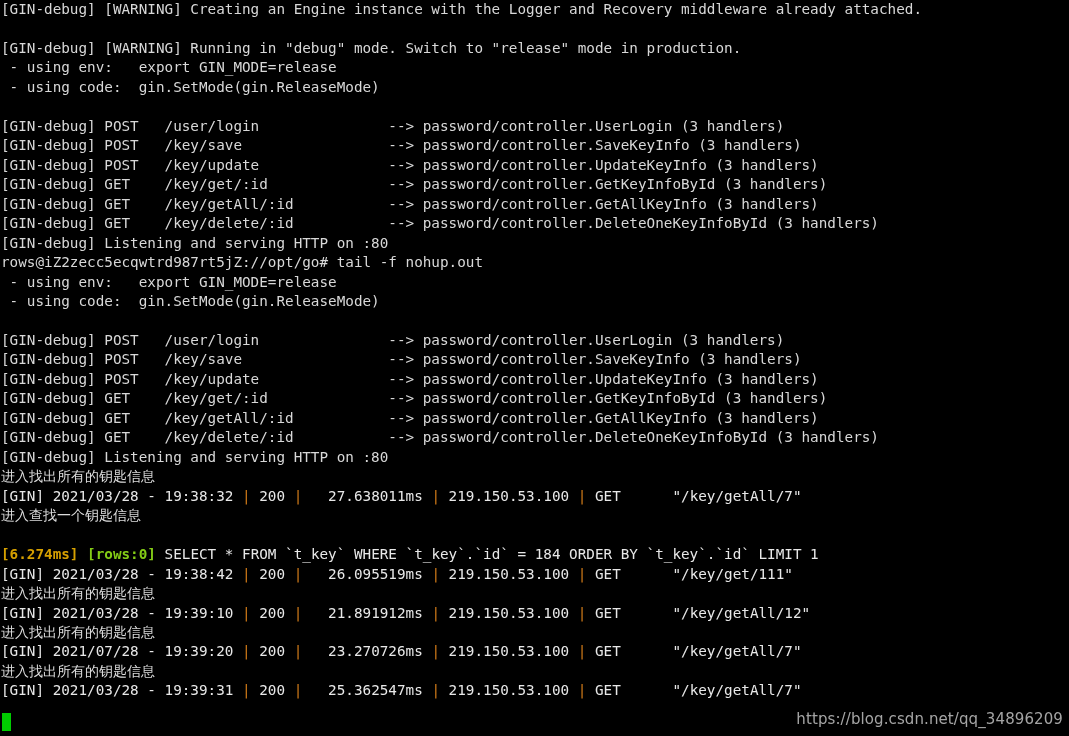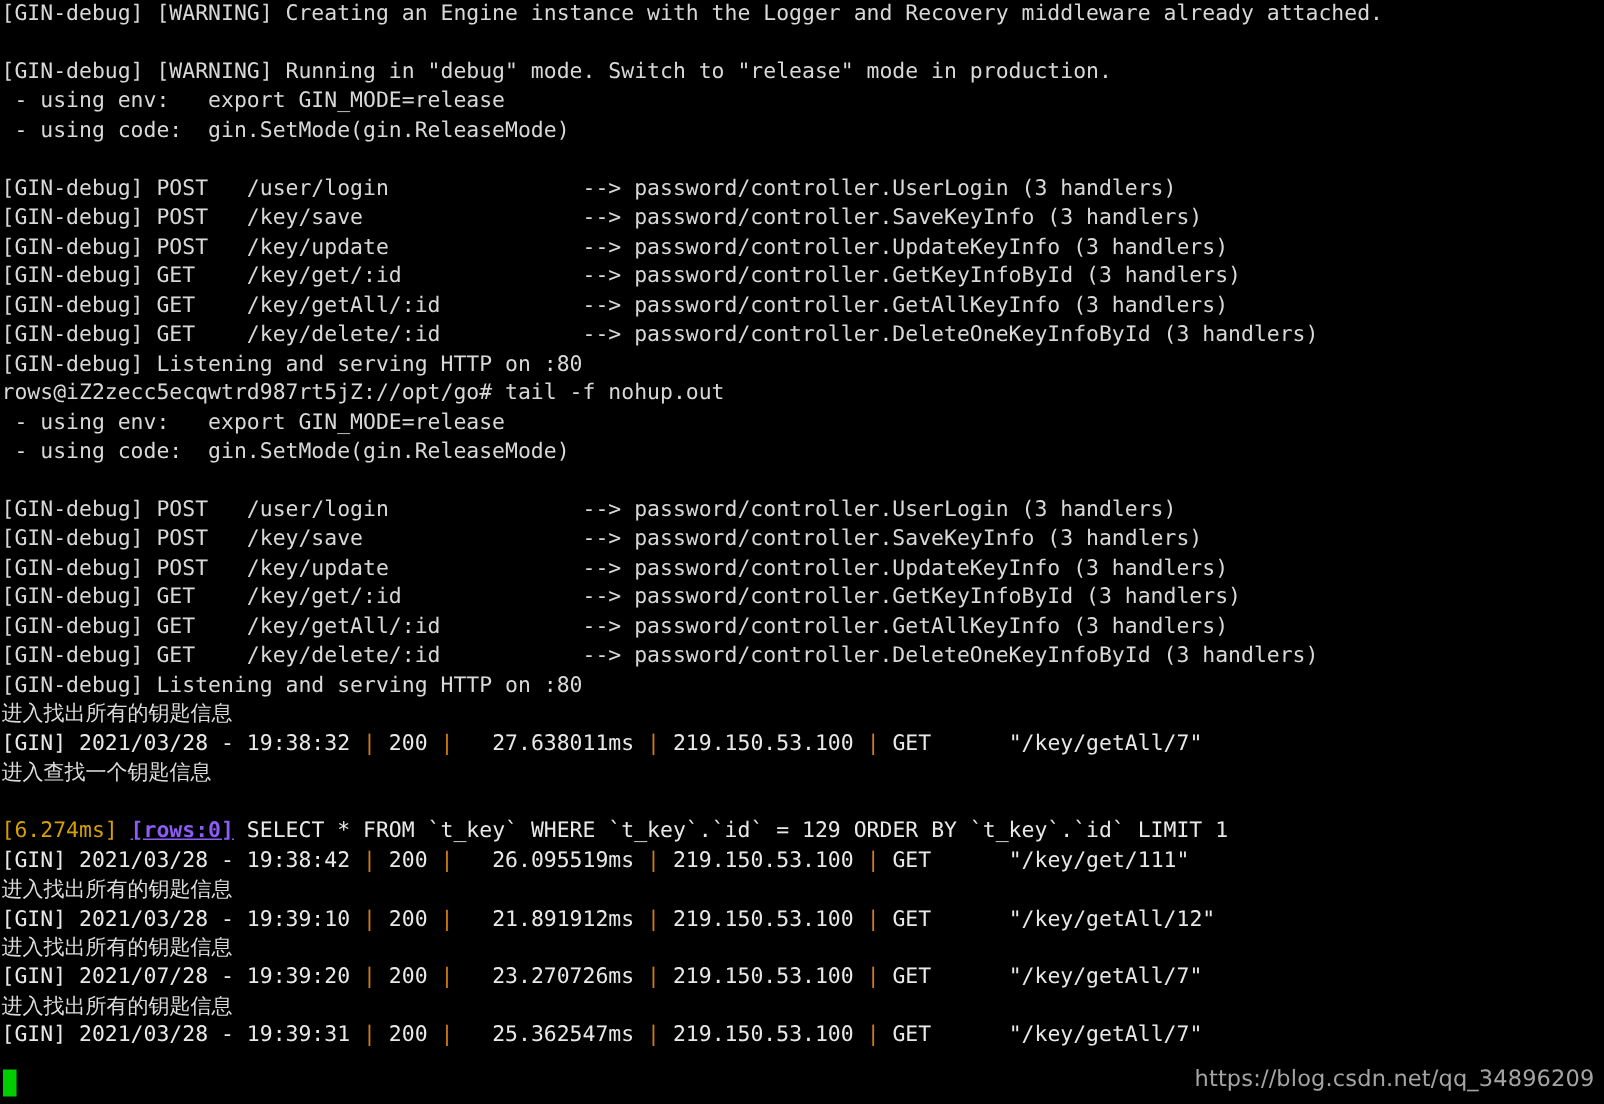--- a/index.html
+++ b/index.html
@@ -29,22 +29,22 @@
     white-space: pre;
     color: #d8d8d8;
     letter-spacing: 0px;
     padding-left: 1px;
   }
   .term-line span { white-space: pre; }
   .c-default { color: #d8d8d8; }
   .c-white   { color: #e8e8e8; }
   .c-red     { color: #ff3b3b; font-weight: bold; }
   .c-magenta { color: #f545e0; font-weight: bold; }
-  .c-yellow  { color: #d6a000; font-weight: normal; }
-  .c-cyan    { color: #8b5cf6; font-weight: bold; text-decoration: underline; }
+  .c-yellow  { color: #d6a000; font-weight: bold; }
+  .c-cyan    { color: #84cc16; font-weight: bold; }
   .c-pipe    { color: #d07a18; }
   .c-cn      { color: #dcdcdc; font-family: "DejaVu Sans", sans-serif; font-size: 14px; }
   .cursor-block {
     position: absolute;
     left: 2px;
     top: 713px;
     width: 9px;
     height: 18px;
     background: #00cc00;
   }
@@ -86,21 +86,21 @@
       <div class="term-line"><span class="c-default">[GIN-debug] POST   /key/save                 --&gt; password/controller.SaveKeyInfo (3 handlers)</span></div>
       <div class="term-line"><span class="c-default">[GIN-debug] POST   /key/update               --&gt; password/controller.UpdateKeyInfo (3 handlers)</span></div>
       <div class="term-line"><span class="c-default">[GIN-debug] GET    /key/get/:id              --&gt; password/controller.GetKeyInfoById (3 handlers)</span></div>
       <div class="term-line"><span class="c-default">[GIN-debug] GET    /key/getAll/:id           --&gt; password/controller.GetAllKeyInfo (3 handlers)</span></div>
       <div class="term-line"><span class="c-default">[GIN-debug] GET    /key/delete/:id           --&gt; password/controller.DeleteOneKeyInfoById (3 handlers)</span></div>
       <div class="term-line"><span class="c-default">[GIN-debug] Listening and serving HTTP on :80</span></div>
       <div class="term-line"><span class="c-cn">进入找出所有的钥匙信息</span></div>
       <div class="term-line"><span class="c-white">[GIN] 2021/03/28 - 19:38:32 </span><span class="c-pipe">|</span><span class="c-white"> 200 </span><span class="c-pipe">|</span><span class="c-white">   27.638011ms </span><span class="c-pipe">|</span><span class="c-white"> 219.150.53.100 </span><span class="c-pipe">|</span><span class="c-white"> GET      "/key/getAll/7"</span></div>
       <div class="term-line"><span class="c-cn">进入查找一个钥匙信息</span></div>
       <div class="term-line"><span class="c-default"></span></div>
-      <div class="term-line"><span class="c-yellow">[6.274ms] </span><span class="c-cyan">[rows:0]</span><span class="c-white"> SELECT * FROM `t_key` WHERE `t_key`.`id` = 129 ORDER BY `t_key`.`id` LIMIT 1</span></div>
+      <div class="term-line"><span class="c-yellow">[6.274ms] </span><span class="c-cyan">[rows:0]</span><span class="c-white"> SELECT * FROM `t_key` WHERE `t_key`.`id` = 184 ORDER BY `t_key`.`id` LIMIT 1</span></div>
       <div class="term-line"><span class="c-white">[GIN] 2021/03/28 - 19:38:42 </span><span class="c-pipe">|</span><span class="c-white"> 200 </span><span class="c-pipe">|</span><span class="c-white">   26.095519ms </span><span class="c-pipe">|</span><span class="c-white"> 219.150.53.100 </span><span class="c-pipe">|</span><span class="c-white"> GET      "/key/get/111"</span></div>
       <div class="term-line"><span class="c-cn">进入找出所有的钥匙信息</span></div>
       <div class="term-line"><span class="c-white">[GIN] 2021/03/28 - 19:39:10 </span><span class="c-pipe">|</span><span class="c-white"> 200 </span><span class="c-pipe">|</span><span class="c-white">   21.891912ms </span><span class="c-pipe">|</span><span class="c-white"> 219.150.53.100 </span><span class="c-pipe">|</span><span class="c-white"> GET      "/key/getAll/12"</span></div>
       <div class="term-line"><span class="c-cn">进入找出所有的钥匙信息</span></div>
       <div class="term-line"><span class="c-white">[GIN] 2021/07/28 - 19:39:20 </span><span class="c-pipe">|</span><span class="c-white"> 200 </span><span class="c-pipe">|</span><span class="c-white">   23.270726ms </span><span class="c-pipe">|</span><span class="c-white"> 219.150.53.100 </span><span class="c-pipe">|</span><span class="c-white"> GET      "/key/getAll/7"</span></div>
       <div class="term-line"><span class="c-cn">进入找出所有的钥匙信息</span></div>
       <div class="term-line"><span class="c-white">[GIN] 2021/03/28 - 19:39:31 </span><span class="c-pipe">|</span><span class="c-white"> 200 </span><span class="c-pipe">|</span><span class="c-white">   25.362547ms </span><span class="c-pipe">|</span><span class="c-white"> 219.150.53.100 </span><span class="c-pipe">|</span><span class="c-white"> GET      "/key/getAll/7"</span></div>
     </div>
   <div class="cursor-block"></div>
   <div class="watermark">https://blog.csdn.net/qq_34896209</div>

